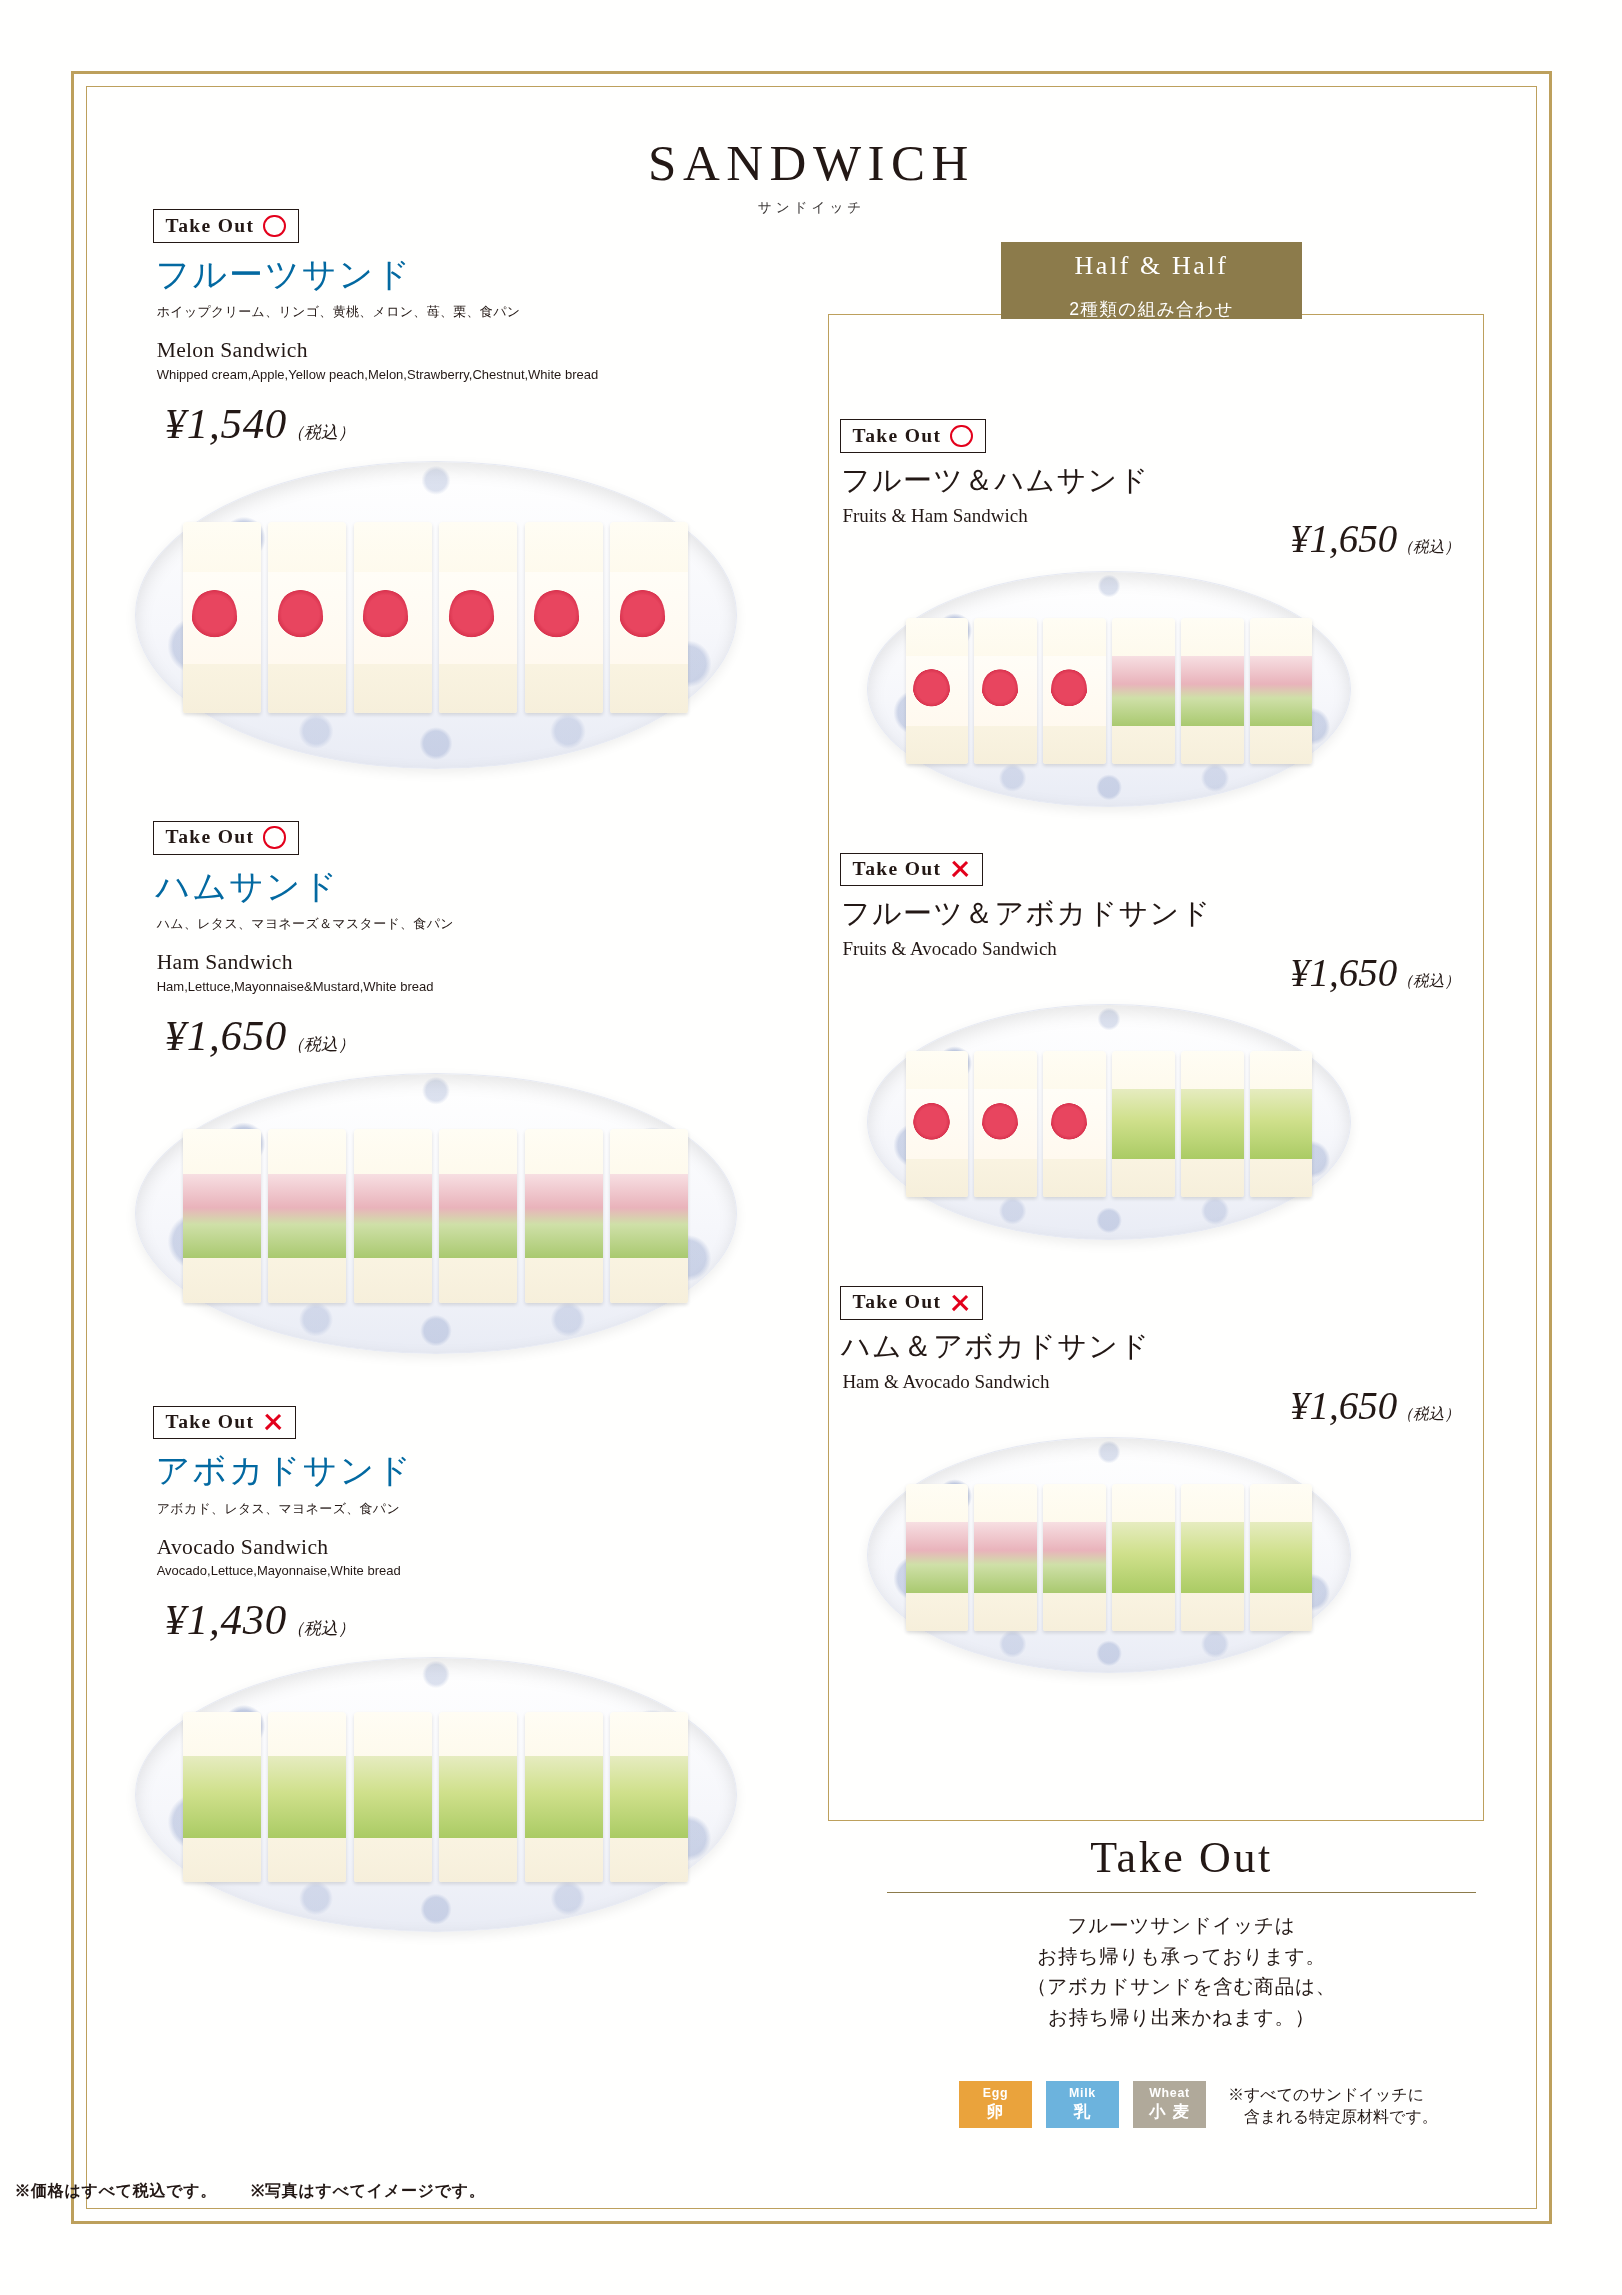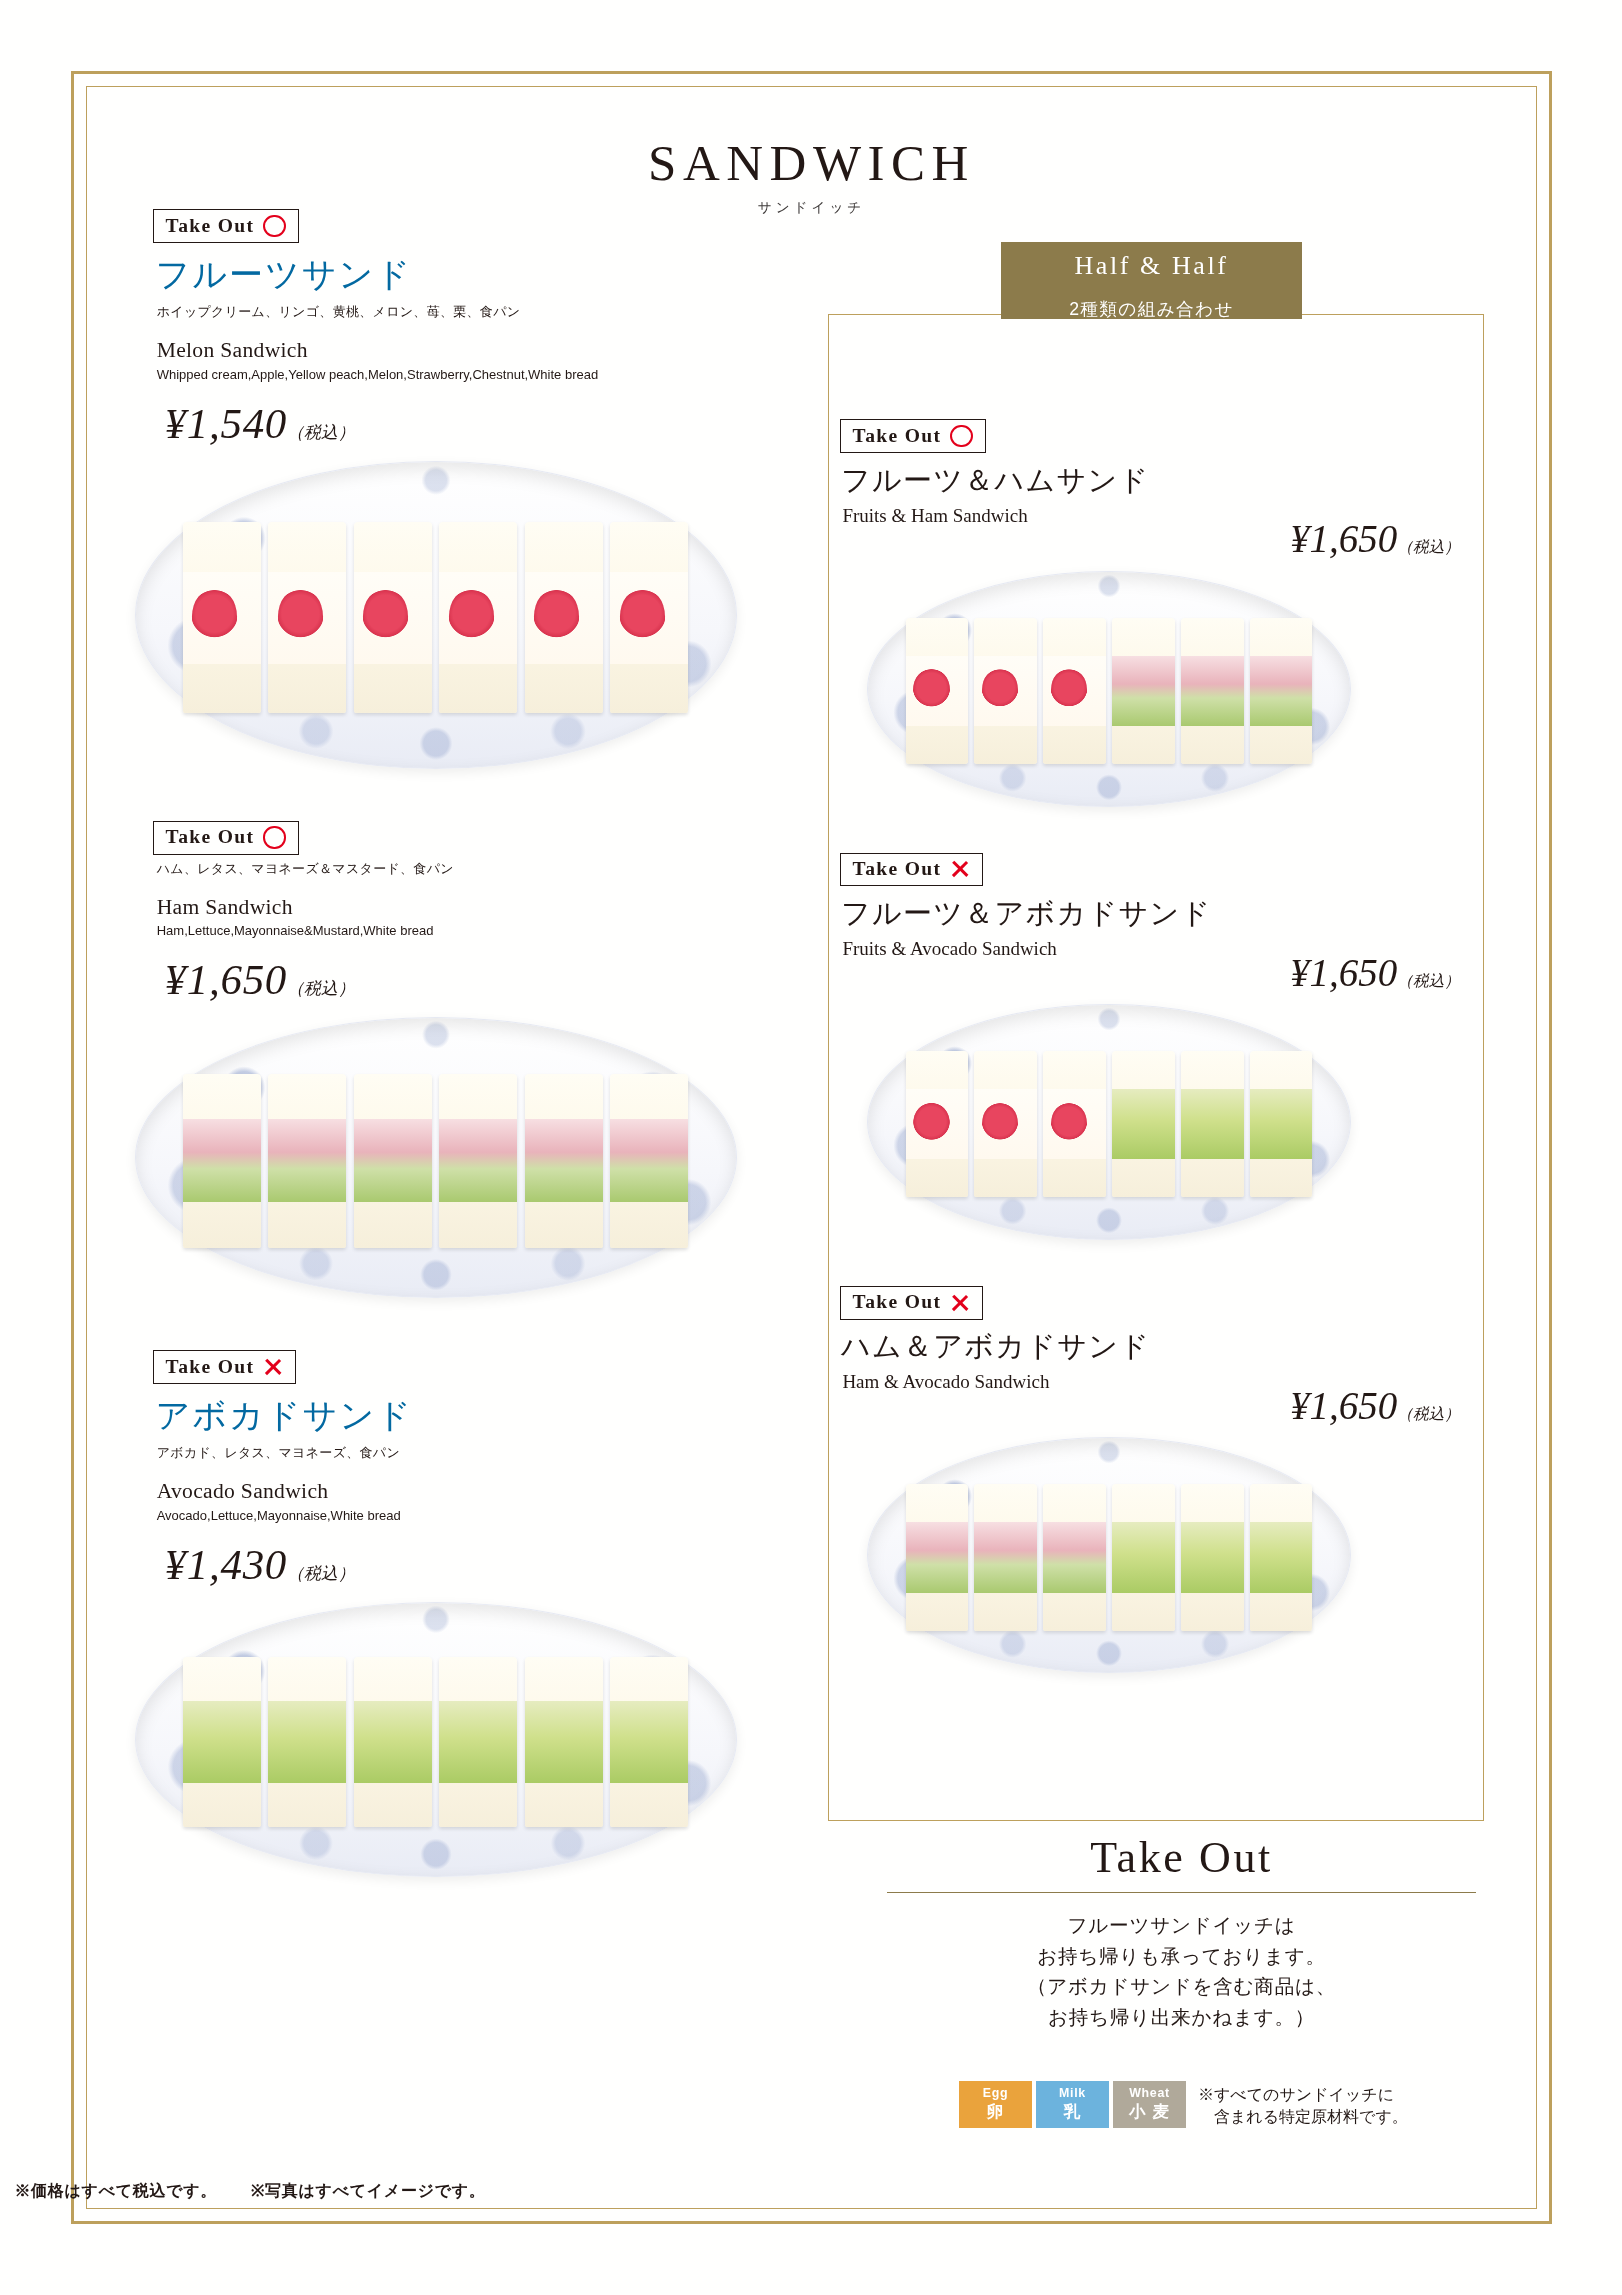--- a/index.html
+++ b/index.html
@@ -118,21 +118,21 @@
 
   
   .takeout-block { position:absolute; left:887px; top:1832px; width:589px; text-align:center; }
   .takeout-title {
     font-family:"Liberation Serif", serif;
     font-size:44px; letter-spacing:2.6px;
   }
   .takeout-rule { height:1.3px; background:#8c7b4b; margin:9.2px 0 17px 0; }
   .takeout-text { font-size:19.6px; line-height:1.55; letter-spacing:0.7px; }
 
-  .allergens { position:absolute; left:959px; top:2081px; display:flex; align-items:flex-start; gap:4px; }
+  .allergens { position:absolute; left:959px; top:2081px; display:flex; align-items:flex-start; gap:14px; }
   .alg {
     width:73px; height:47px; color:#fff; text-align:center;
     display:flex; flex-direction:column; justify-content:center;
   }
   .alg .en { font-size:12.4px; font-weight:bold; letter-spacing:0.7px; }
   .alg .jp { font-size:16.4px; font-weight:bold; letter-spacing:1.3px; margin-top:1.3px; }
   .alg-note { font-size:16px; line-height:1.4; margin-left:7.9px; margin-top:2.6px; }
 
   .footnote {
     position:absolute; left:0; right:0; top:2179px; text-align:left;
@@ -222,20 +222,21 @@
             </div>
         </div>
       </div>
     </div>
 
     <div style="margin-top:52px;">
       <div class="takeout-badge">
         <span class="tx">Take Out</span>
         <span class="mark-o"></span>
       </div>
+      <div class="jp-name">ハムサンド</div>
       <div class="jp-ingredients">ハム、レタス、マヨネーズ＆マスタード、食パン</div>
       <div class="en-name">Ham Sandwich</div>
       <div class="en-ingredients">Ham,Lettuce,Mayonnaise&amp;Mustard,White bread</div>
       <div class="price">
         <span>¥1,650</span><span class="tax">（税込）</span>
       </div>
       <div class="dish" style="width:602px;height:281px;margin:13px 0 0 -6.5px;">
         <div class="platter"></div>
         <div class="sandset">
           <div class="sw">

